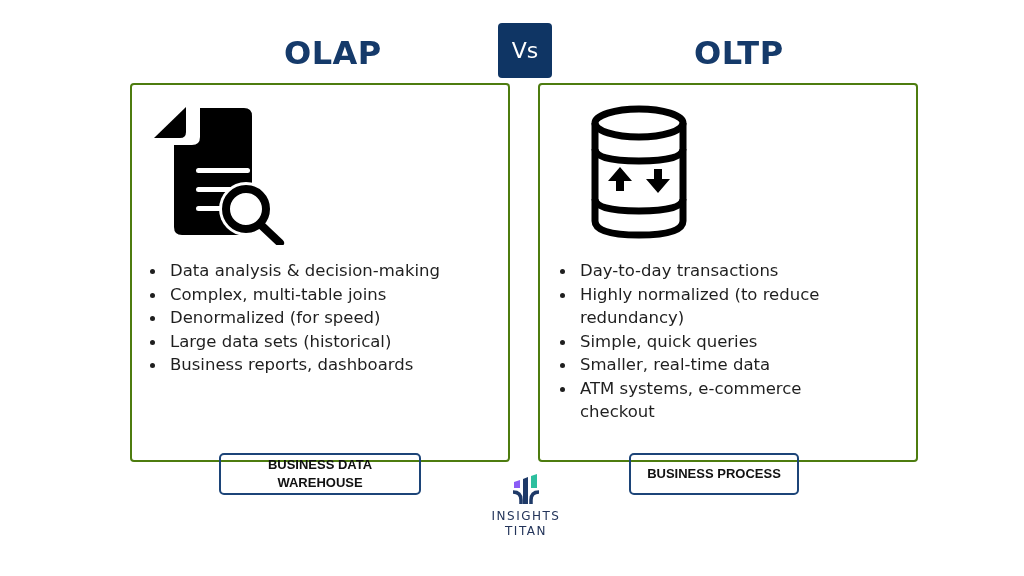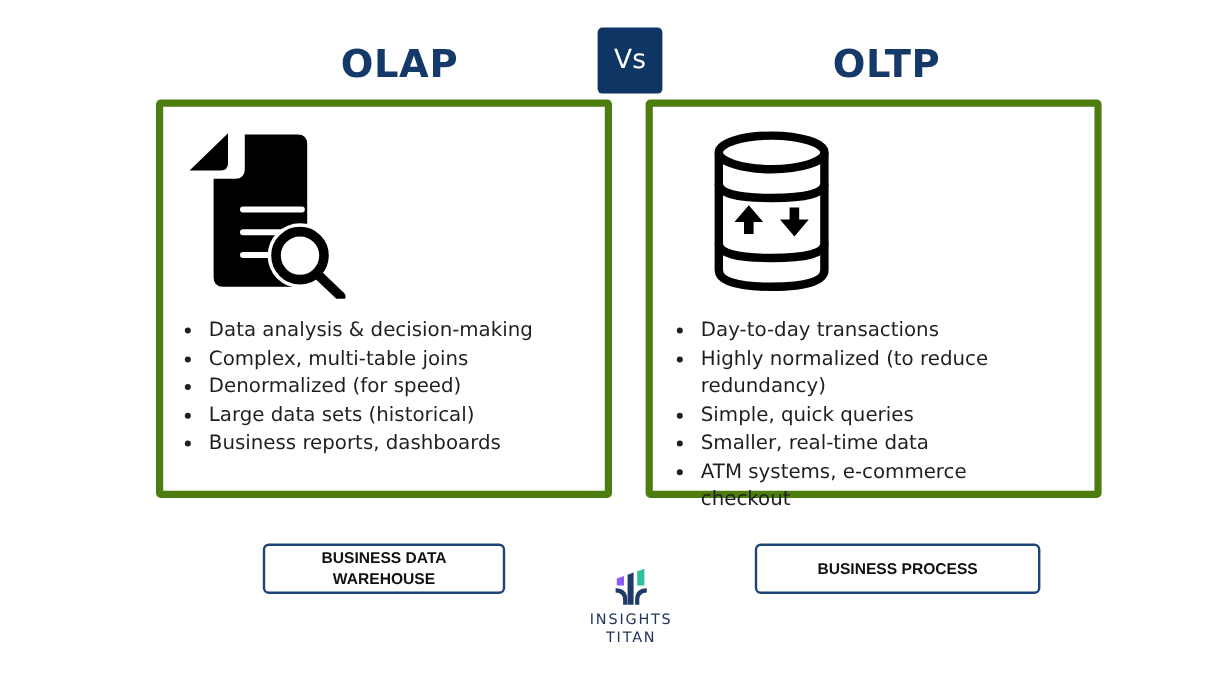--- a/index.html
+++ b/index.html
@@ -1,19 +1,19 @@
 <!DOCTYPE html>
 <html><head>
 <meta charset="utf-8">
 <style>
   html,body{margin:0;padding:0;background:#ffffff;}
   body{width:1024px;height:576px;position:relative;overflow:hidden;font-family:"Liberation Sans",sans-serif;}
   .title{position:absolute;top:34px;font-weight:bold;font-size:32px;color:#153a6a;letter-spacing:0.5px;font-family:"DejaVu Sans",sans-serif;}
   .vs{position:absolute;left:498px;top:23px;width:54px;height:55px;background:#0f3564;border-radius:4px;color:#fff;font-weight:normal;font-size:22px;display:flex;align-items:center;justify-content:center;font-family:"DejaVu Sans",sans-serif;}
-  .panel{position:absolute;top:83px;height:332px;border:6px solid #4d7c0f;border-radius:4px;box-sizing:border-box;background:#fff;}
+  .panel{position:absolute;top:83px;height:379px;border:2px solid #4d7c0f;border-radius:4px;box-sizing:border-box;background:#fff;}
   .panel ul{position:absolute;margin:0;padding:0;list-style:none;font-family:"DejaVu Sans",sans-serif;font-size:16.5px;color:#1f1f1f;line-height:23.5px;}
   .panel li{position:relative;padding-left:28px;}
   .panel li::before{content:"";position:absolute;left:8px;top:10px;width:5px;height:5px;border-radius:50%;background:#1f1f1f;}
   .label-box{position:absolute;border:2px solid #1c4478;border-radius:5px;box-sizing:border-box;display:flex;align-items:center;justify-content:center;text-align:center;font-weight:bold;font-size:13px;color:#111;line-height:18px;font-family:"Liberation Sans",sans-serif;}
   .logo{position:absolute;left:486px;top:474px;width:80px;text-align:center;}
   .logo-text{font-family:"DejaVu Sans",sans-serif;font-size:12px;letter-spacing:1.5px;color:#23345a;line-height:15px;}
 </style>
 </head>
 <body>
 
@@ -61,21 +61,21 @@
     <li>Highly normalized (to reduce redundancy)</li>
     <li>Simple, quick queries</li>
     <li>Smaller, real-time data</li>
     <li>ATM systems, e-commerce checkout</li>
   </ul>
 </div>
 
 <div class="label-box" style="left:219px;top:453px;width:202px;height:42px;padding:0 40px;">
   <span>BUSINESS DATA WAREHOUSE</span>
 </div>
-<div class="label-box" style="left:629px;top:453px;width:238px;height:42px;">
+<div class="label-box" style="left:629px;top:453px;width:170px;height:42px;">
   <span>BUSINESS PROCESS</span>
 </div>
 
 <div class="logo">
   <svg width="30" height="32" viewBox="0 0 30 32" style="display:block;margin:0 auto 3px;">
     <path d="M3 8 L9 6 L9 14 L3 14 Z" fill="#8b5cf6"></path>
     <path d="M12 5 L17 3 L17 30 L12 30 Z" fill="#1f3a68"></path>
     <path d="M20 2 L26 0 L26 14 L20 14 Z" fill="#2dbf9e"></path>
     <path d="M2 18 Q10 18 10 26 L10 30" fill="none" stroke="#1f3a68" stroke-width="3.5"></path>
     <path d="M28 18 Q20 18 20 26 L20 30" fill="none" stroke="#1f3a68" stroke-width="3.5"></path>

